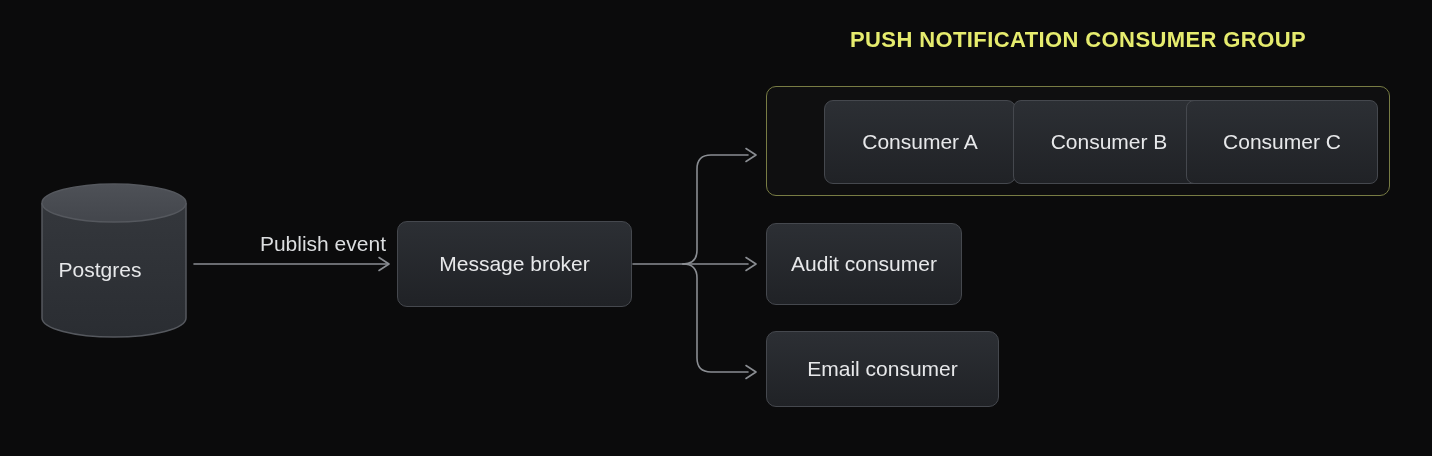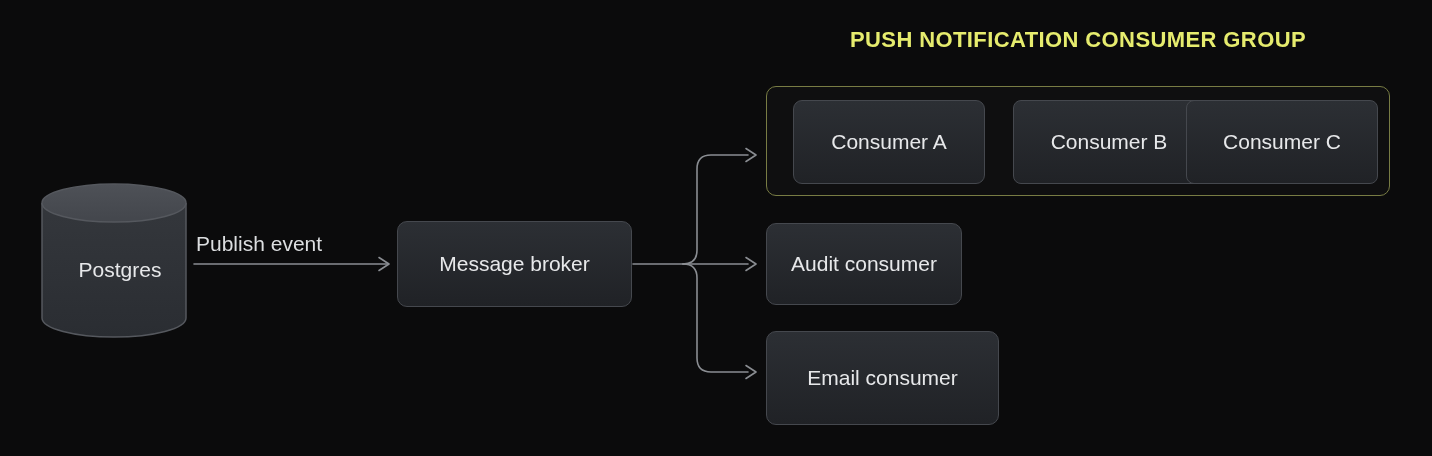--- a/index.html
+++ b/index.html
@@ -51,55 +51,55 @@
     background: linear-gradient(180deg, var(--node-fill-top) 0%, var(--node-fill-bottom) 100%);
     border: 1.5px solid var(--node-border);
     border-radius: 10px;
     color: var(--node-text);
     font-size: 21px;
     box-sizing: border-box;
     white-space: nowrap;
   }
   .node-broker { left: 397px; top: 221px; width: 235px; height: 86px; }
   .node-audit  { left: 766px; top: 223px; width: 196px; height: 82px; }
-  .node-email  { left: 766px; top: 331px; width: 233px; height: 94px; }
+  .node-email  { left: 766px; top: 331px; width: 233px; height: 76px; }
   .group {
     position: absolute;
     left: 766px; top: 86px; width: 624px; height: 110px;
     border: 1.5px solid var(--group-border);
     border-radius: 10px;
     background: rgba(255,255,255,0.018);
     box-sizing: border-box;
   }
   .group-title {
     position: absolute;
     left: 766px; top: 27px; width: 624px;
     text-align: center;
     color: var(--group-title);
     font-size: 22px;
     font-weight: 700;
     letter-spacing: 0.4px;
     white-space: nowrap;
   }
   .node-consumer { top: 100px; width: 192px; height: 84px; border-radius: 8px; }
-  .node-consumer-a { left: 793px; border-radius: 9px; }
+  .node-consumer-a { left: 824px; border-radius: 9px; }
   .node-consumer-b { left: 1013px; }
   .node-consumer-c { left: 1186px; }
   .postgres-label {
     position: absolute;
-    left: 48px; top: 258px; width: 144px;
+    left: 28px; top: 258px; width: 144px;
     text-align: center;
     color: var(--node-text);
     font-size: 21px;
     white-space: nowrap;
   }
   .publish-label {
     position: absolute;
     left: 196px; top: 232px; width: 190px;
-    text-align: left;
+    text-align: right;
     color: var(--label-text);
     font-size: 21px;
     white-space: nowrap;
   }
 </style>
 </head>
 <body>
 
 <div class="canvas">
 

